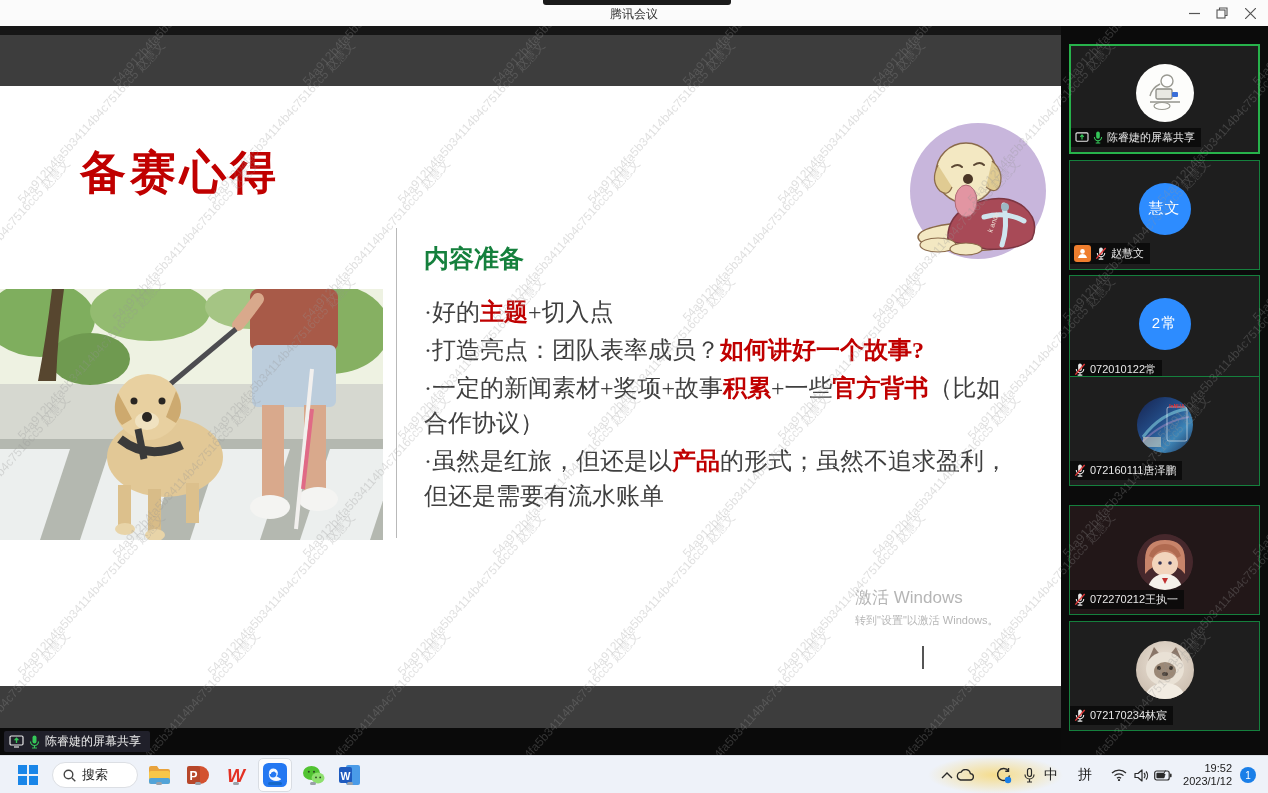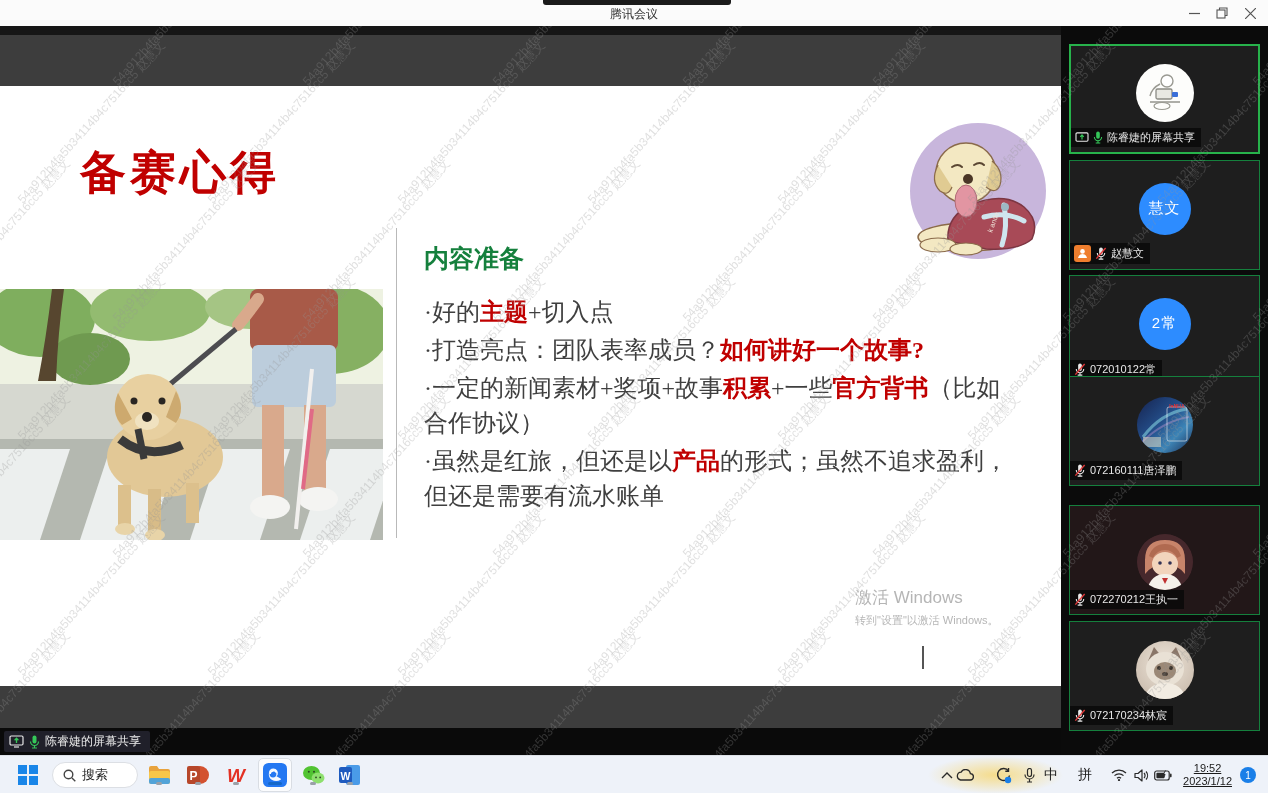--- a/index.html
+++ b/index.html
@@ -83,21 +83,21 @@
   .tb-item { position:absolute; top:7px; width:24px; height:24px; display:flex; align-items:center; justify-content:center; }
   .run-dash { position:absolute; bottom:2px; left:50%; transform:translateX(-50%); width:6px; height:3px; border-radius:2px; background:#9aa0a8; }
   .run-dash.active { width:14px; background:#1668c8; }
   .active-slot { position:absolute; left:258px; top:2px; width:34px; height:34px; background:rgba(255,255,255,0.75);
     border:1px solid #d9dde3; border-radius:5px; }
   .search-pill { position:absolute; left:52px; top:6px; width:86px; height:26px; background:#fff; border:1px solid #dcdfe4;
     border-radius:14px; display:flex; align-items:center; gap:6px; padding-left:10px; }
   .search-pill .s-label { font-size:13px; color:#222; }
   .tray-ico { position:absolute; top:10px; width:18px; height:18px; display:flex; align-items:center; justify-content:center; }
   .ime { font-size:14px; color:#1b1b1b; width:auto; }
-  .clock { position:absolute; right:36px; top:6px; text-align:center; font-size:11px; color:#1a1a1a; line-height:13px;text-decoration:underline; }
+  .clock { position:absolute; right:36px; top:6px; text-align:right; font-size:11px; color:#1a1a1a; line-height:13px; }
   .badge { position:absolute; right:12px; top:11px; width:16px; height:16px; border-radius:50%; background:#1a7fe8;
     color:#fff; font-size:10px; display:flex; align-items:center; justify-content:center; }
 
   svg { display:block; }
 </style>
 </head>
 <body>
 
 <div class="screen">
 

